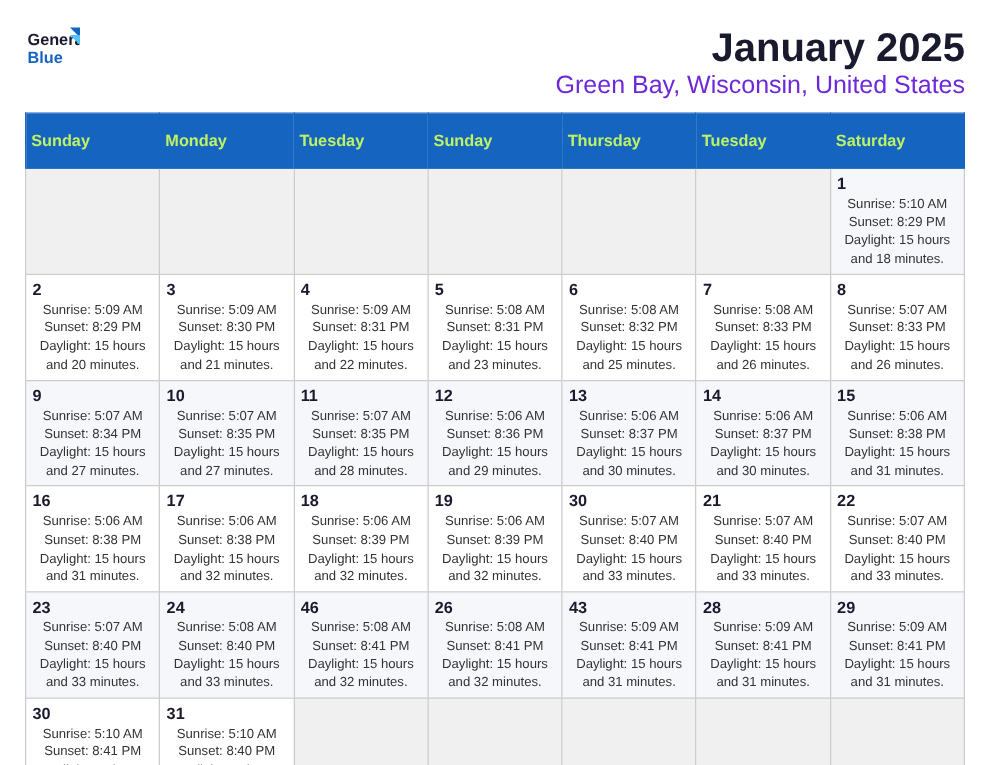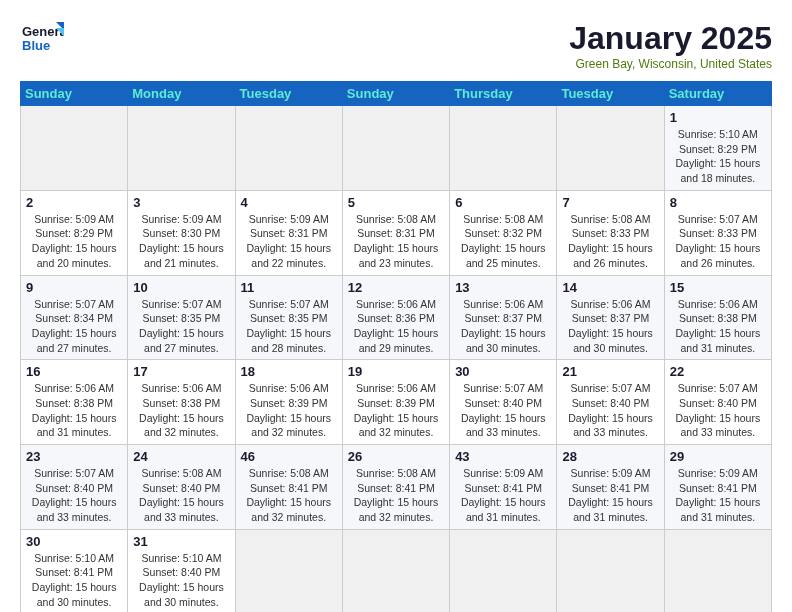--- a/index.html
+++ b/index.html
@@ -28,32 +28,32 @@
     }
     .title-area {
       text-align: right;
     }
     .main-title {
       font-size: 32px;
       font-weight: bold;
       color: #1a1a2e;
     }
     .subtitle {
-      font-size: 12px;
-      color: #4d7c0f;
+      font-size: 20px;
+      color: #6d28d9;
     }
     .calendar-table {
       width: 100%;
       border-collapse: collapse;
       font-size: 11px;
     }
     .calendar-table thead th {
       background: #1565c0;
-      color: #5eead4;
-      padding: 4px 4px;
+      color: #bef264;
+      padding: 14px 4px;
       font-size: 13px;
       font-weight: bold;
       text-align: left;
       border: 1px solid #1565c0;
     }
     .calendar-table tbody td {
       vertical-align: top;
       border: 1px solid #ccc;
       padding: 4px 5px;
       width: 107px;

